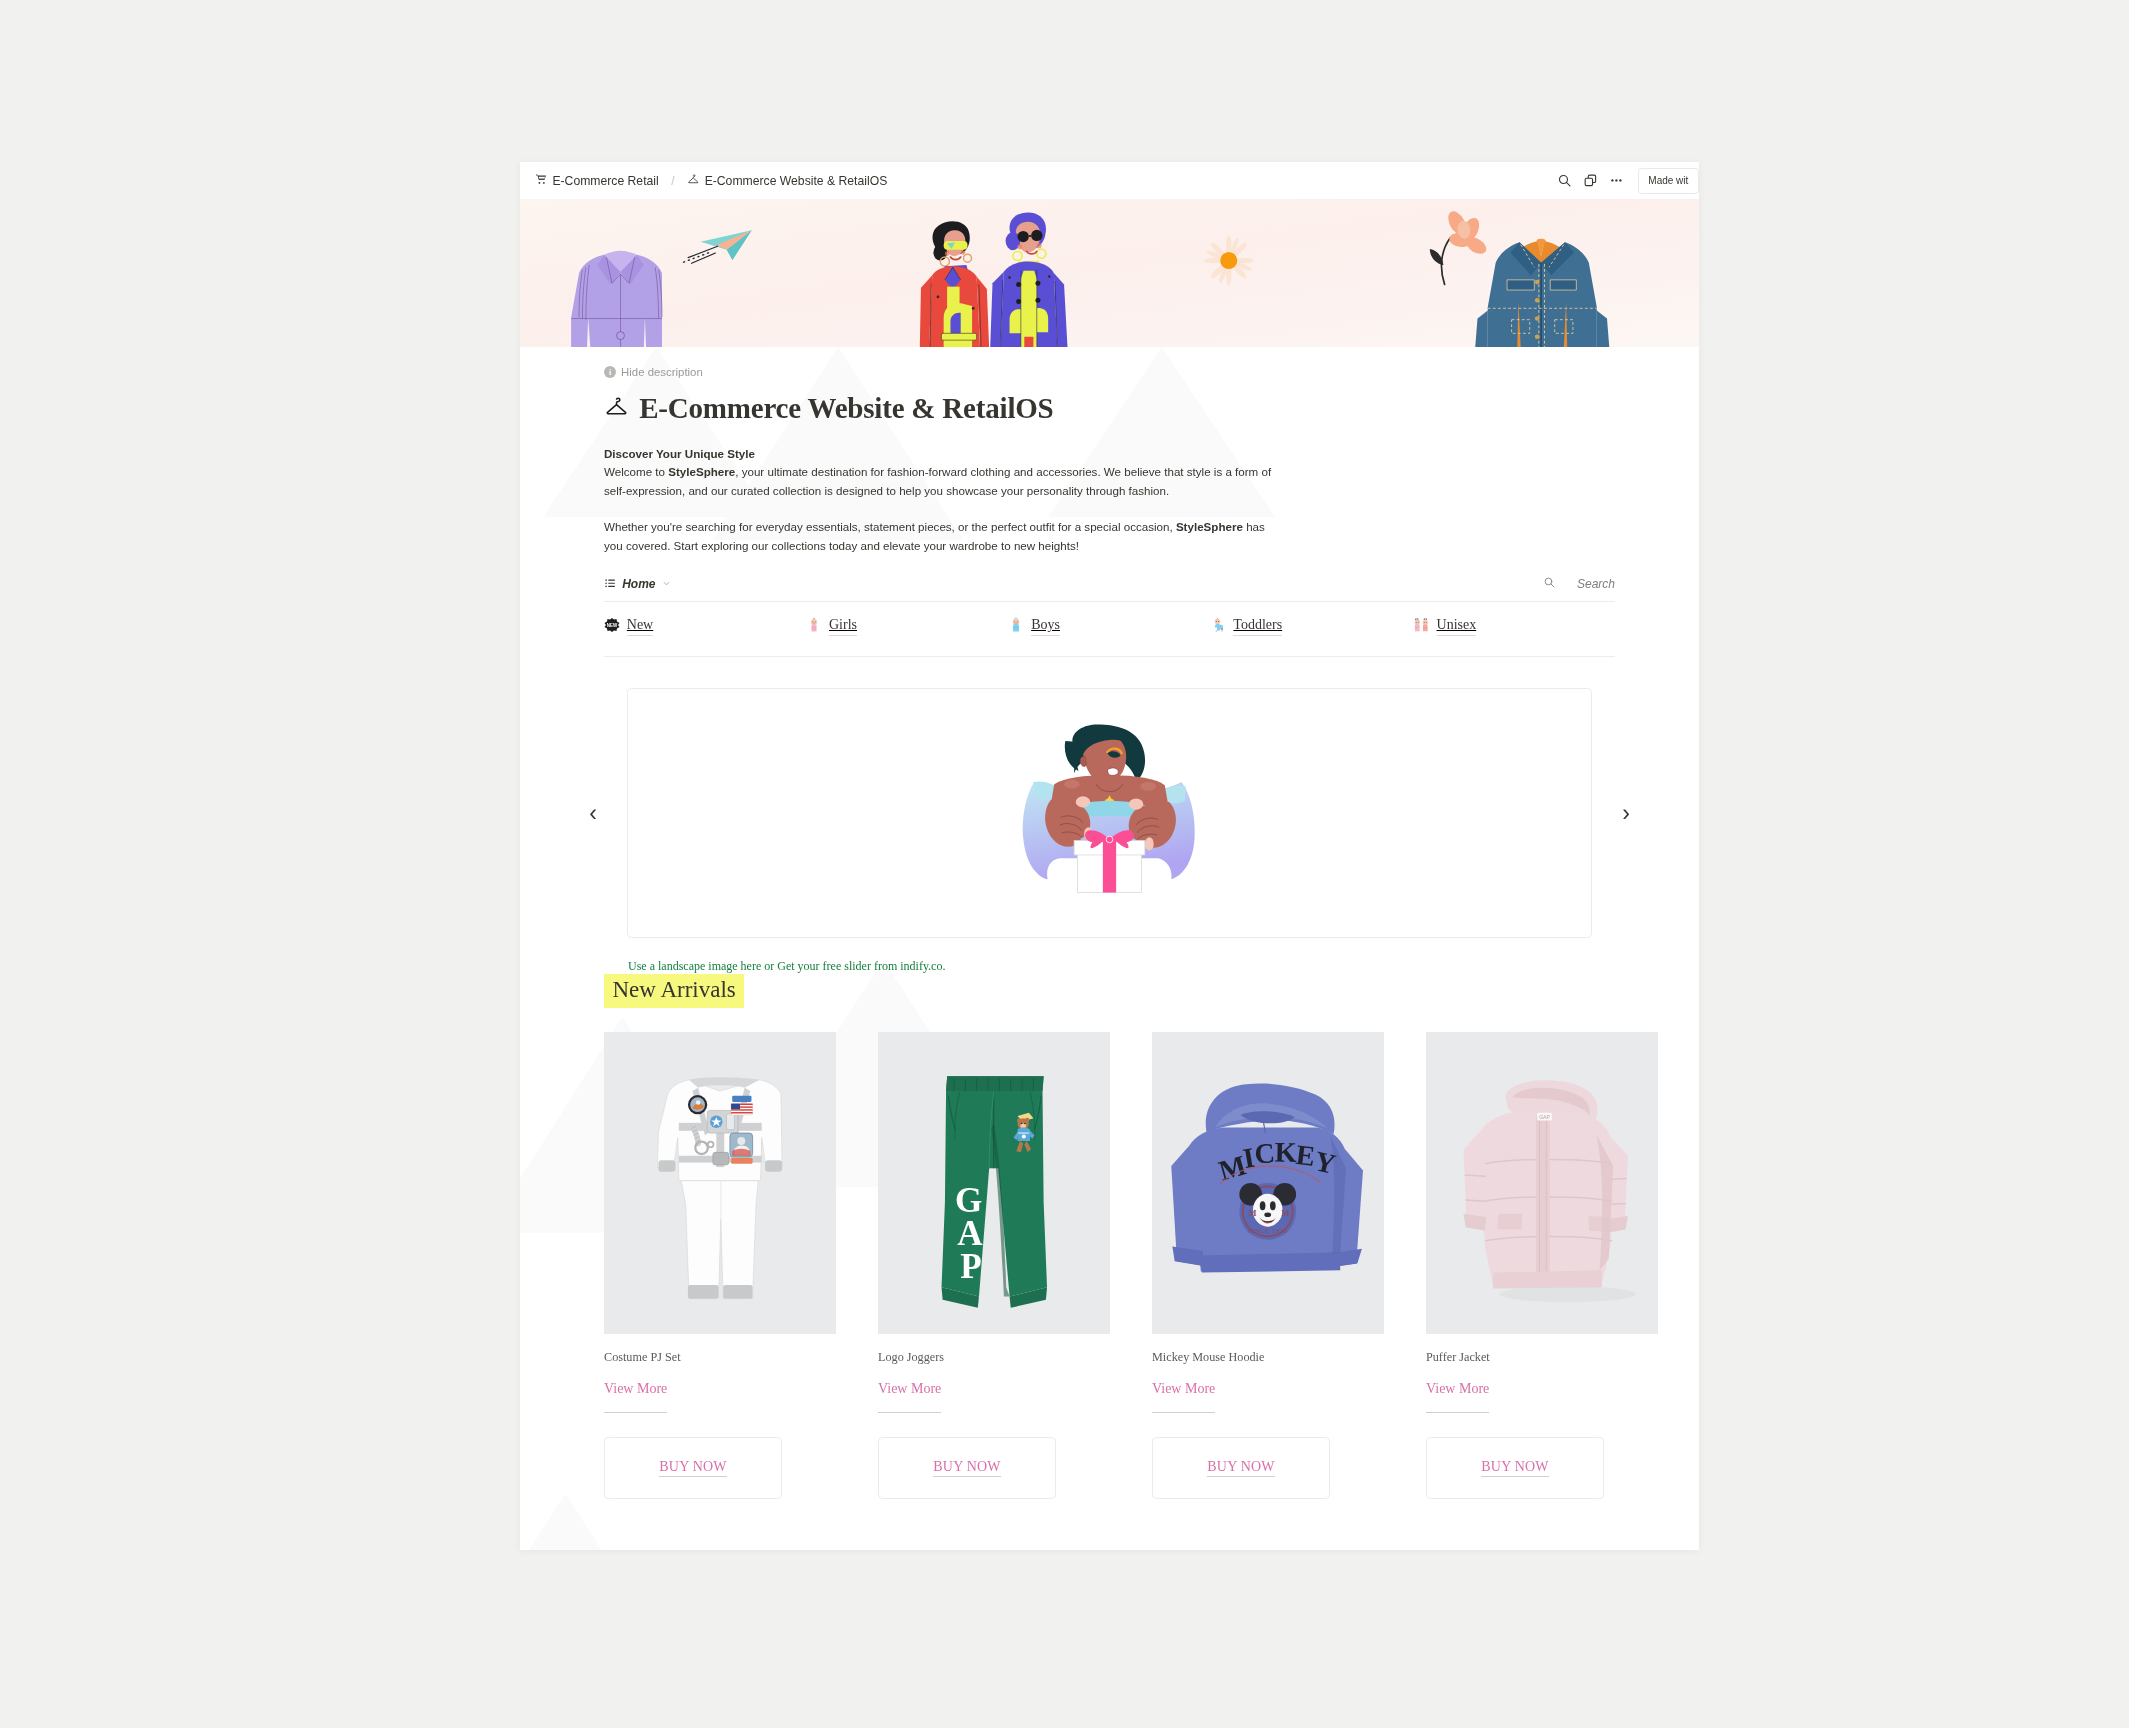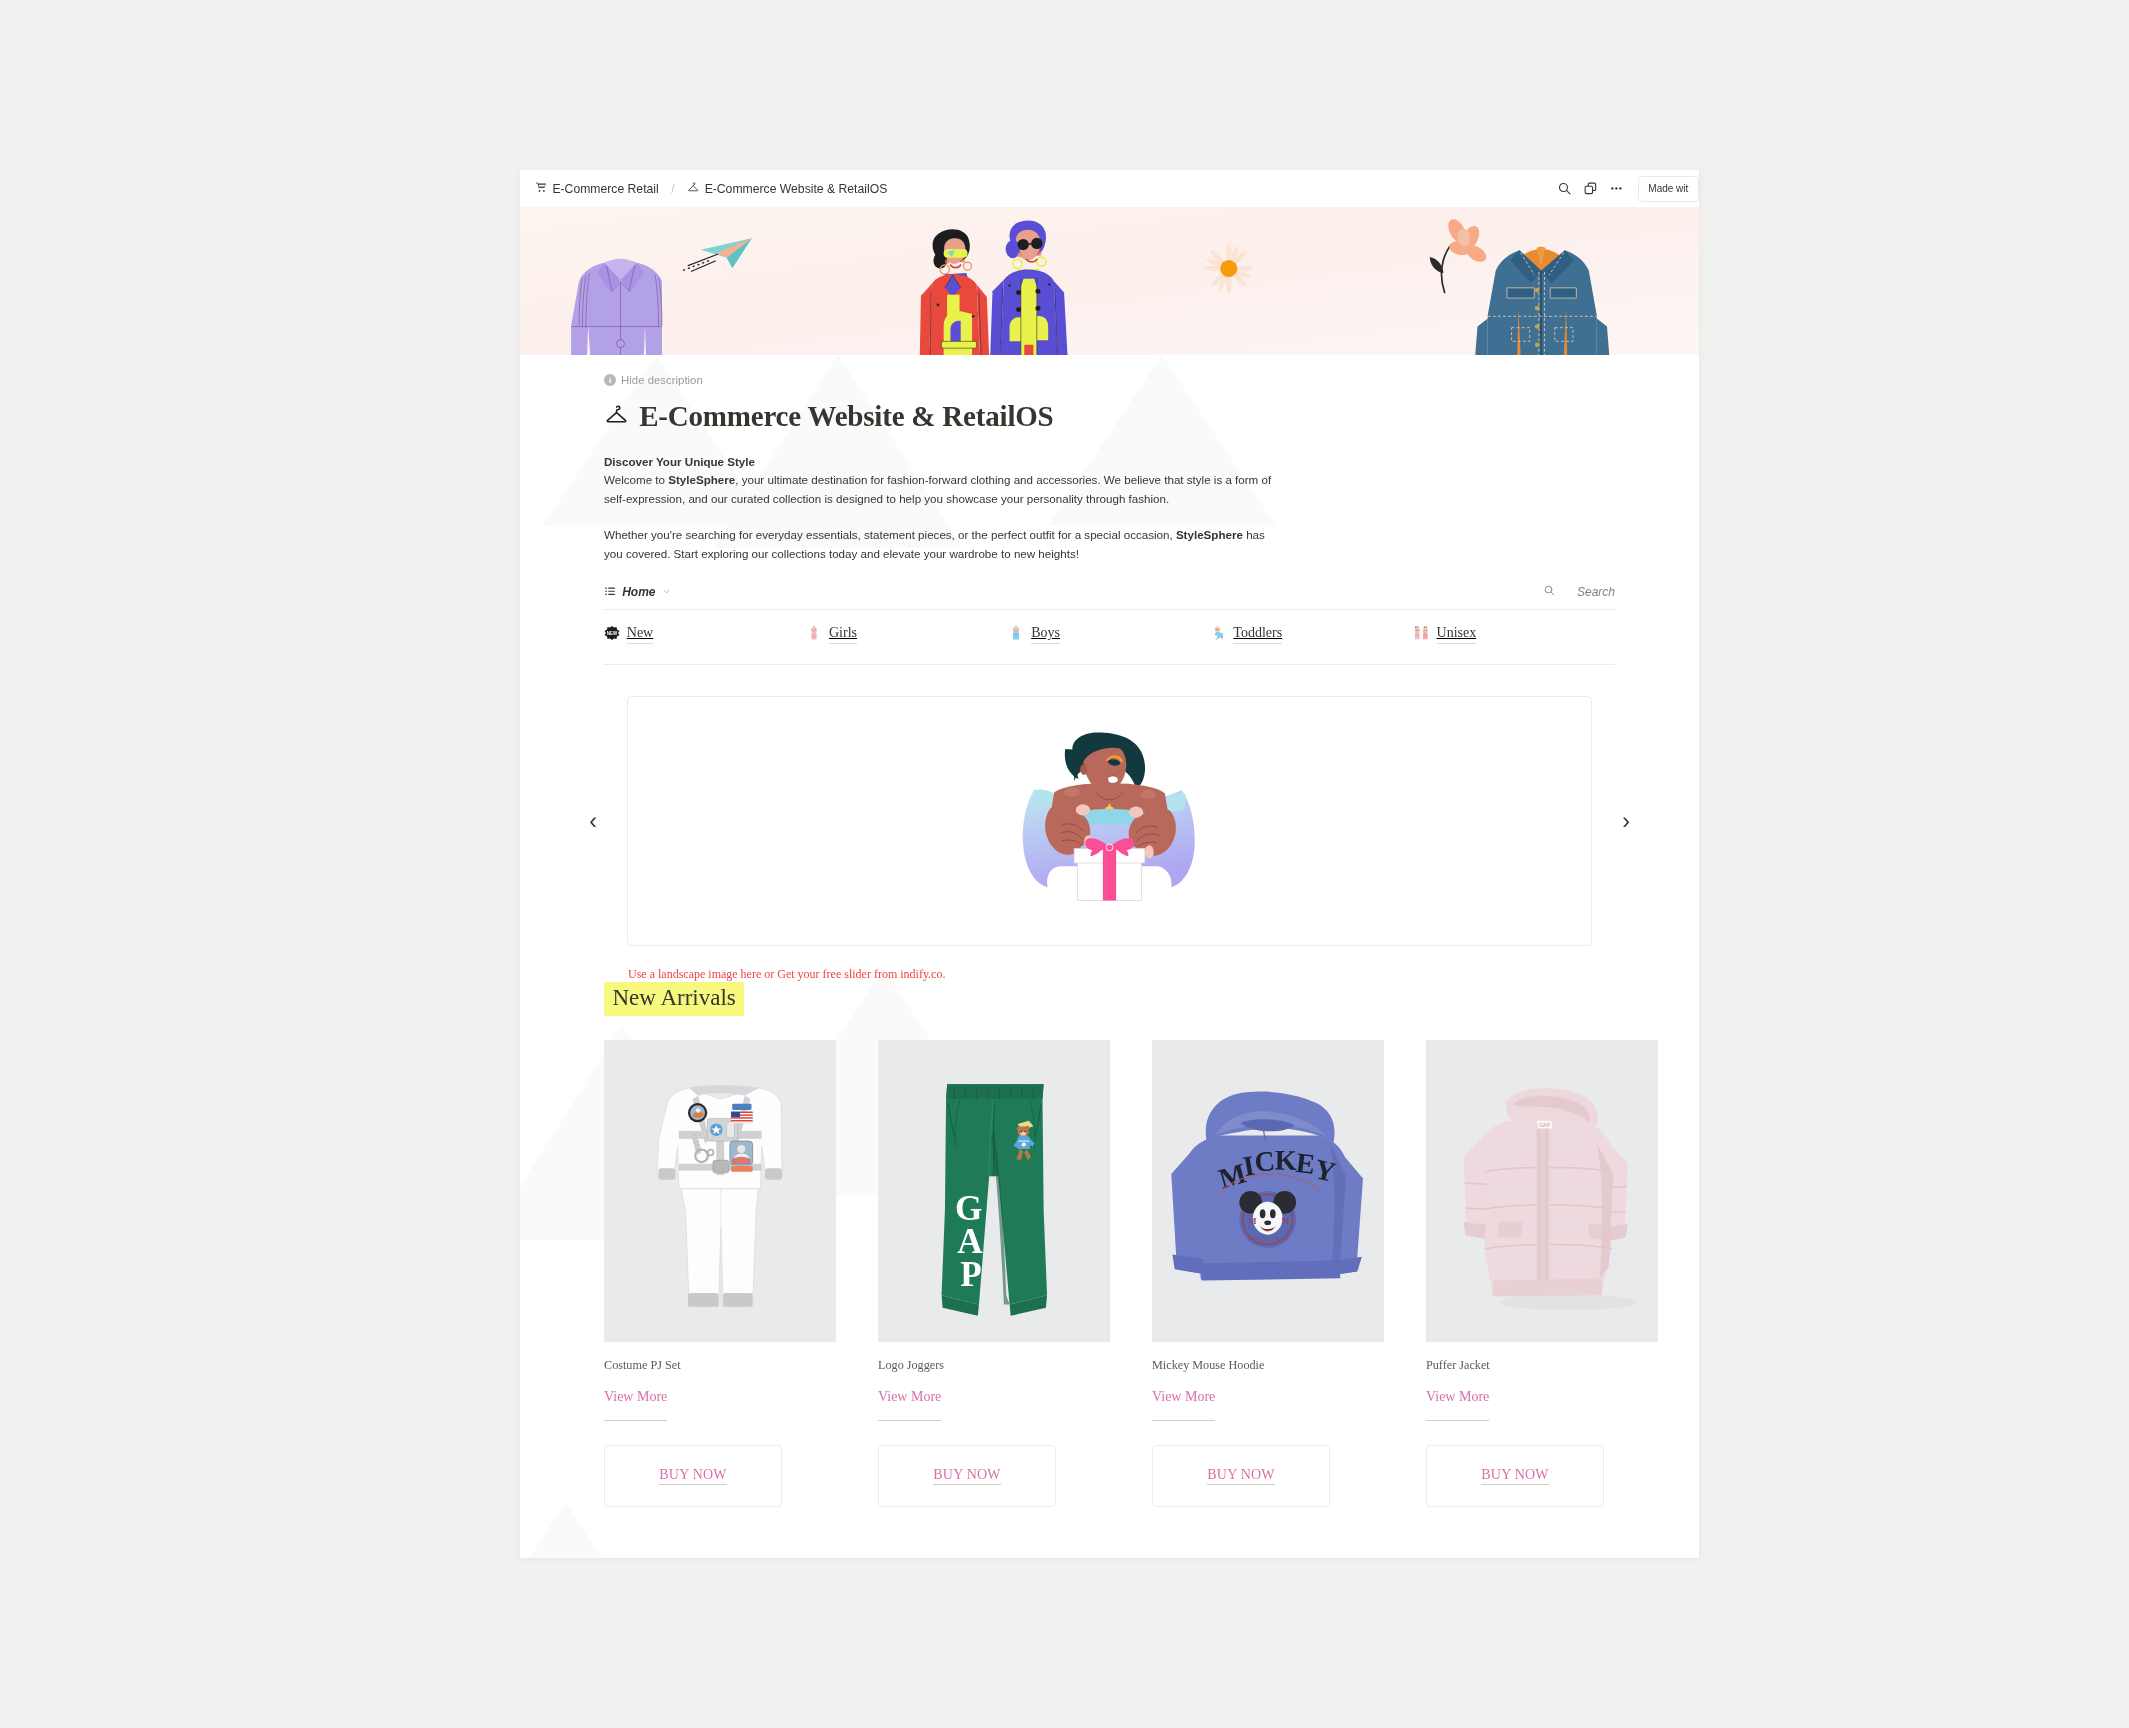--- a/index.html
+++ b/index.html
@@ -6,21 +6,21 @@
   html, body { width: 2129px; height: 1728px; }
   body {
     background: #f1f1f0;
     font-family: "Liberation Sans", sans-serif;
     -webkit-font-smoothing: antialiased;
   }
 
   
   #window {
     position: absolute;
-    left: 520px; top: 170px;
+    left: 520px; top: 162px;
     width: 1179px; height: 1388px;
     background: #ffffff;
     overflow: hidden;
     box-shadow: 0 1.1px 8px rgba(0,0,0,0.05);
   }
 
   
   #topbar {
     position: relative;
     height: 37px;
@@ -134,21 +134,21 @@
   #car-next { right: -27px; }
   #carousel {
     width: 965px; height: 250px; border: 0.7px solid #ebebea;
     border-radius: 4.5px; background: #fff;
     display: flex; align-items: center; justify-content: center;
   }
   #car-illus { width: 199px; height: 187px; }
 
   #car-caption {
     font-family: "Liberation Serif", serif;
-    font-size: 12px; color: #ef4444; margin-top: 12.5px; padding-left: 24px;
+    font-size: 12px; color: #15803d; margin-top: 12.5px; padding-left: 24px;
   }
 
   
   #na-head {
     display: inline-block; 
     background: #f6f97e; padding: 2.8px 8.5px 5.1px 8.5px;
   }
   #na-head span {
     font-family: "Liberation Serif", serif;
     font-size: 23px; color: #37352f; font-weight: 500;

